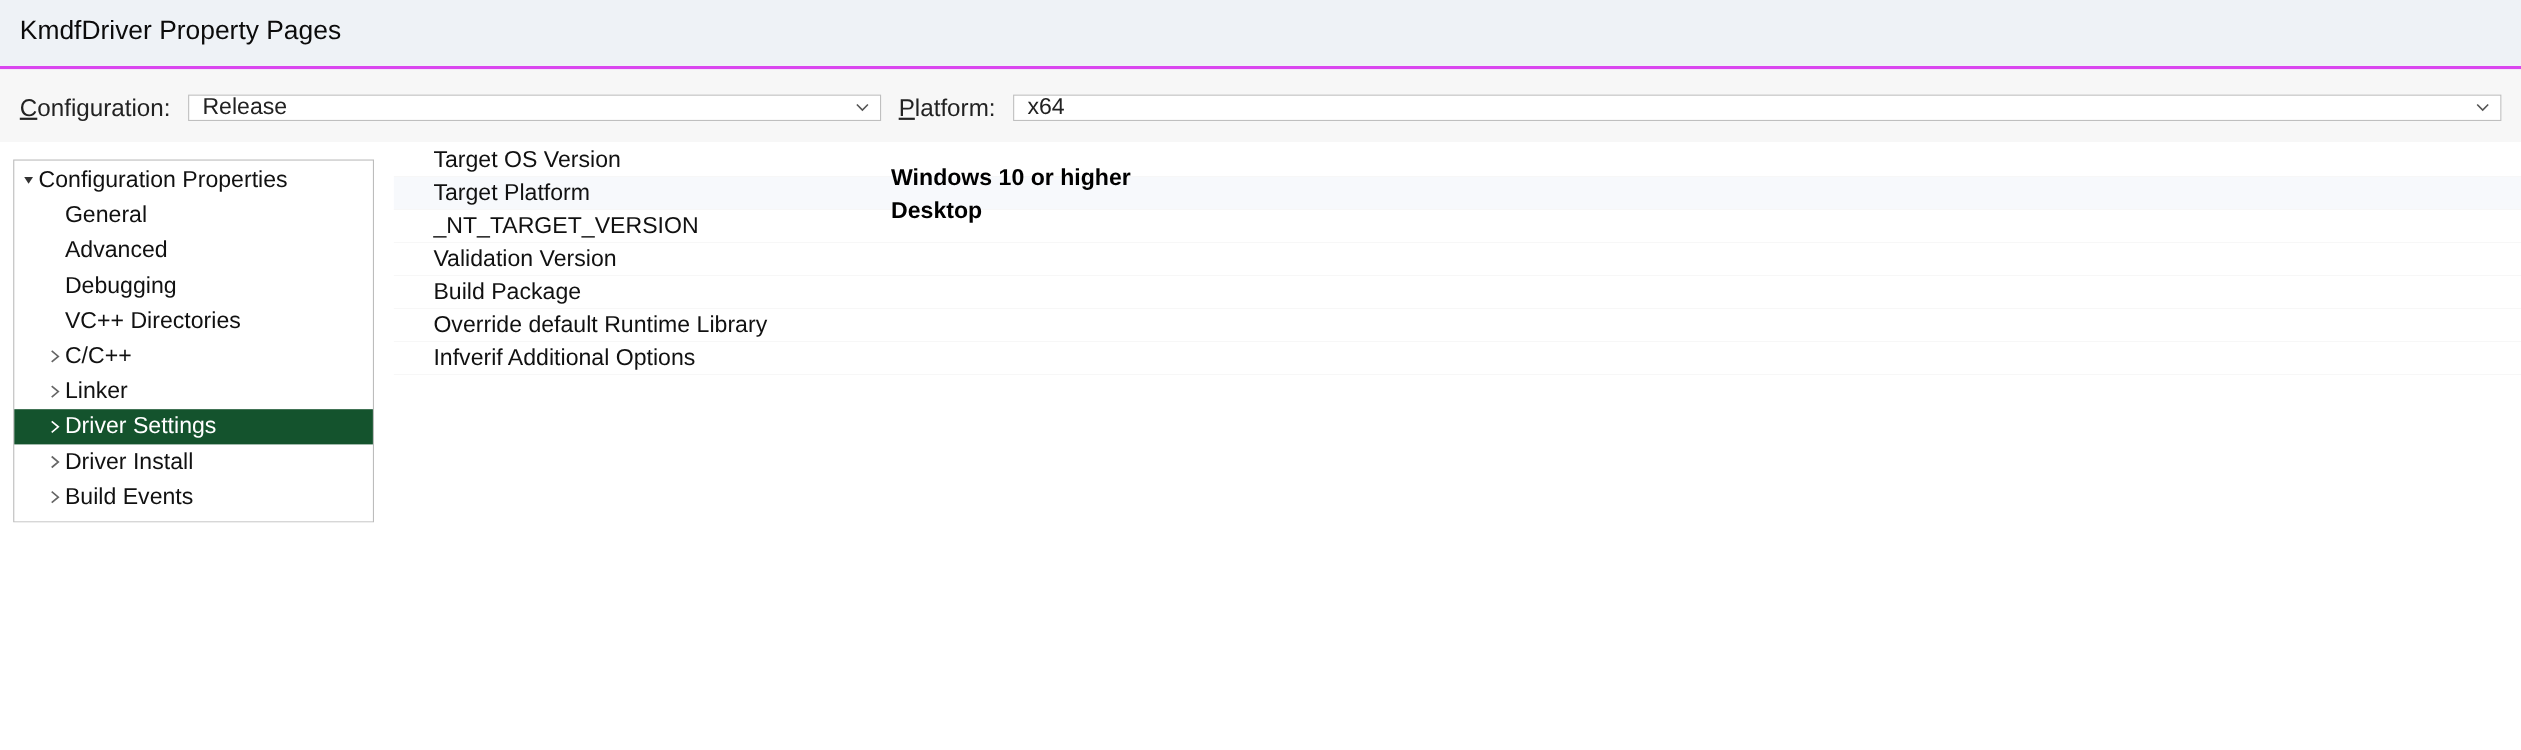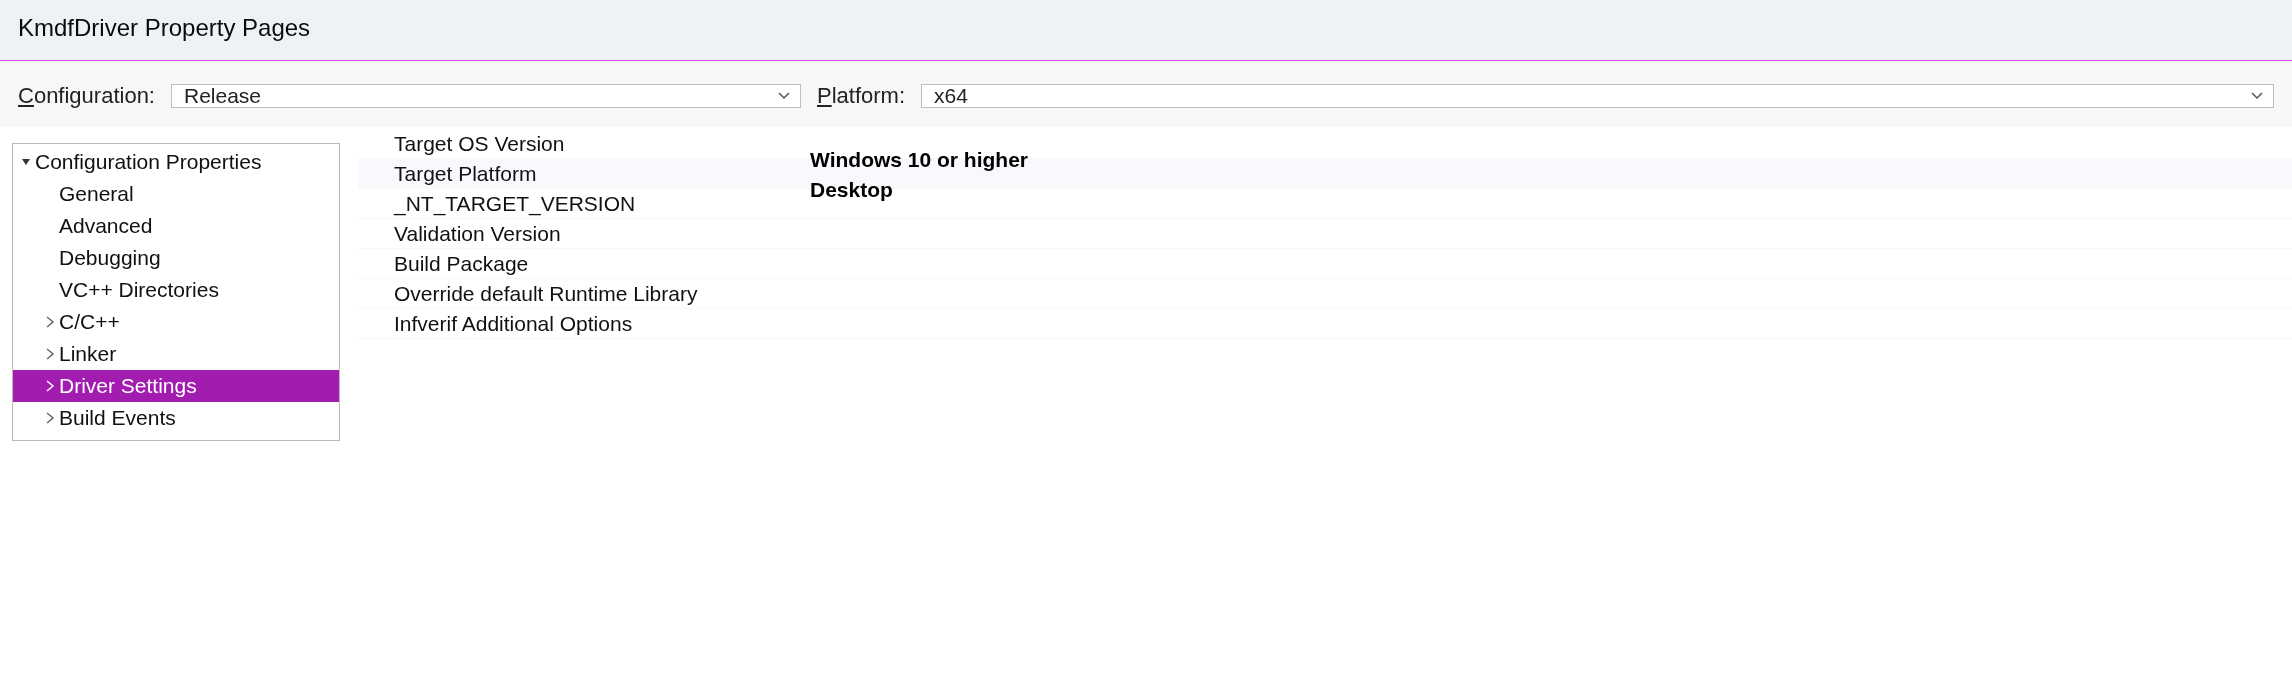--- a/index.html
+++ b/index.html
@@ -8,21 +8,21 @@
     font-family: "Segoe UI", Tahoma, sans-serif;
     font-size: 20px;
     color: #000;
     background: #fff;
   }
   .title-bar {
     background: #eef2f6;
     padding: 14px 18px 18px 18px;
     font-size: 24px;
     color: #0b0b0b;
-    border-bottom: 1px solid #d946ef;
+    border-bottom: 3px solid #d946ef;
   }
   .toolbar {
     display: flex;
     align-items: center;
     gap: 16px;
     padding: 22px 18px 18px 18px;
     background: #f7f7f7;
   }
   .toolbar .lbl {
     font-size: 22px;
@@ -70,21 +70,21 @@
   }
   .tree-item .caret {
     width:18px; display:inline-flex; align-items:center; justify-content:center;
     color:#444;
   }
   .tree-item.level1 { padding-left:4px; }
   .tree-item.level2 { padding-left:28px; }
   .tree-item.level2 .caret { color:#666; }
   .tree-item.nocaret .caret { visibility:hidden; }
   .tree-item.selected {
-    background:#a21caf;
+    background:#14532d;
     color:#fff;
     text-align:right;
   }
   .tree-item.selected .caret { color:#fff; }
   .grid {
     flex:1 1 auto;
     margin-left: 18px;
     padding-top:2px;
   }
   .grid-row {
@@ -184,20 +184,28 @@
             </svg>
           </span>
           <span>Driver Settings</span>
         </div>
         <div class="tree-item level2">
           <span class="caret">
             <svg width="10" height="12" viewBox="0 0 10 12">
               <path d="M2 1 L8 6 L2 11" fill="none" stroke="currentColor" stroke-width="1.5"></path>
             </svg>
           </span>
+          <span>Driver Install</span>
+        </div>
+        <div class="tree-item level2">
+          <span class="caret">
+            <svg width="10" height="12" viewBox="0 0 10 12">
+              <path d="M2 1 L8 6 L2 11" fill="none" stroke="currentColor" stroke-width="1.5"></path>
+            </svg>
+          </span>
           <span>Build Events</span>
         </div>
       </div>
   </div>
 
   <div class="grid">
     <div id="grid-rows">
         <div class="grid-row">
           <div class="prop-name">Target OS Version</div>
           <div class="prop-val bold">Windows 10 or higher</div>

